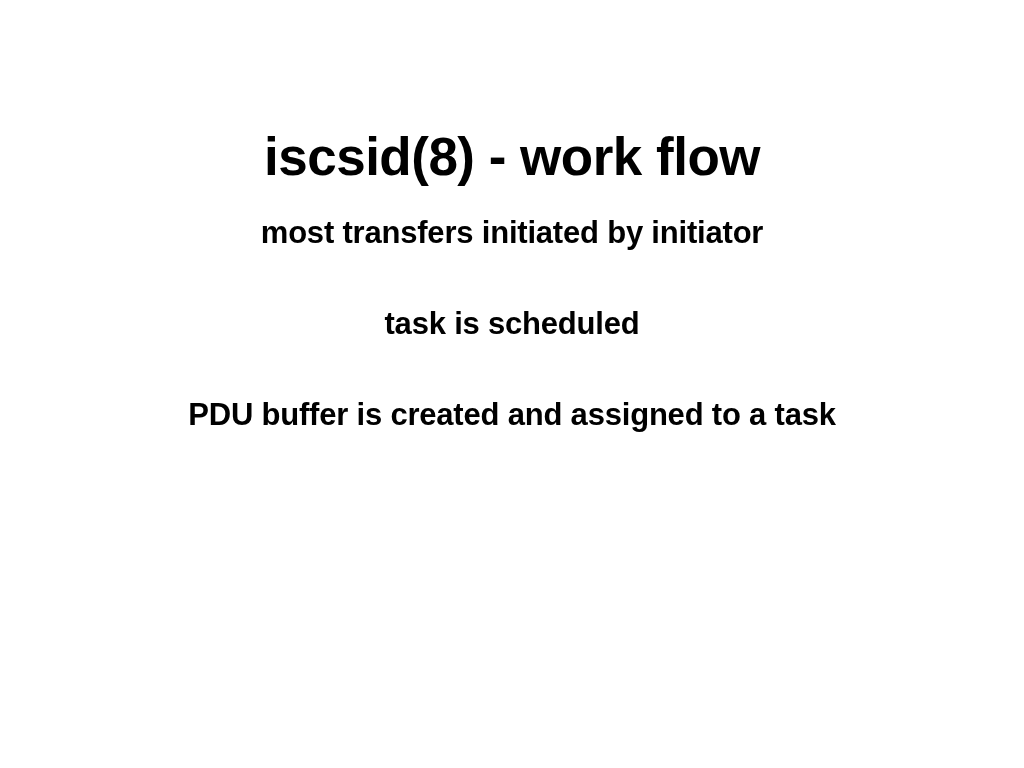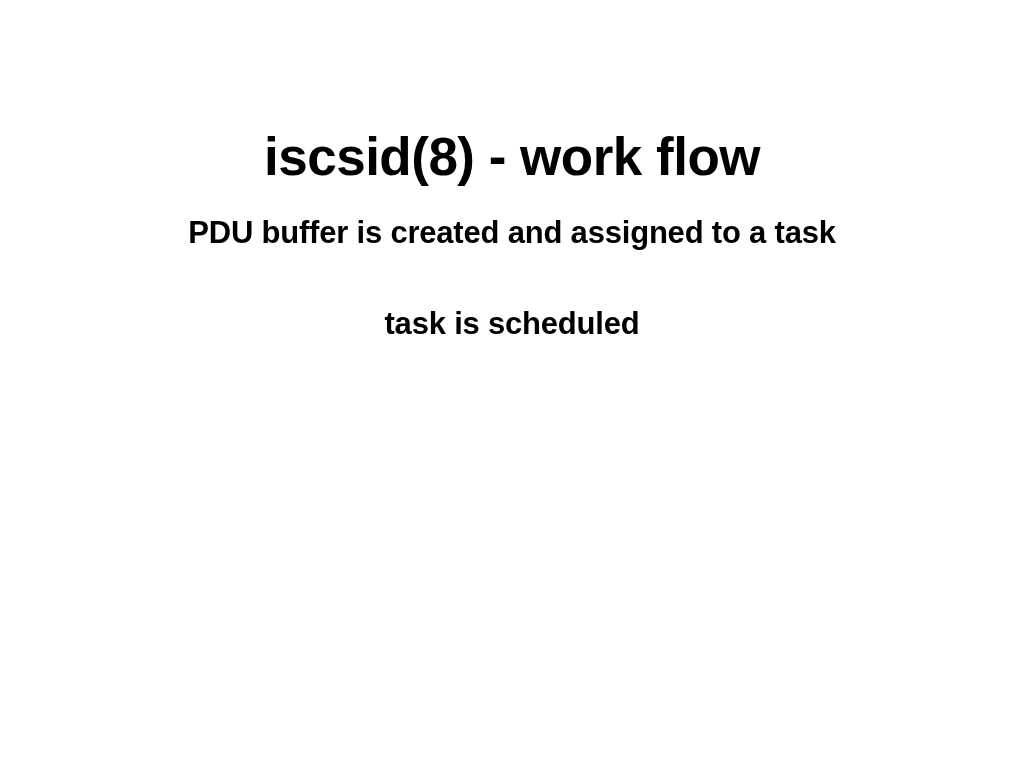--- a/index.html
+++ b/index.html
@@ -55,17 +55,18 @@
   }
 </style>
 </head>
 <body>
 
 <div class="slide">
 
   <h1 class="slide-title">iscsid(8) - work flow</h1>
 
   <div class="slide-body">
+    <div class="body-line">most transfers initiated by initiator</div>
+    <div class="body-line">task is scheduled</div>
     <div class="body-line">PDU buffer is created and assigned to a task</div>
-    <div class="body-line">task is scheduled</div>
   </div>
 
 </div>
 
 </body></html>

